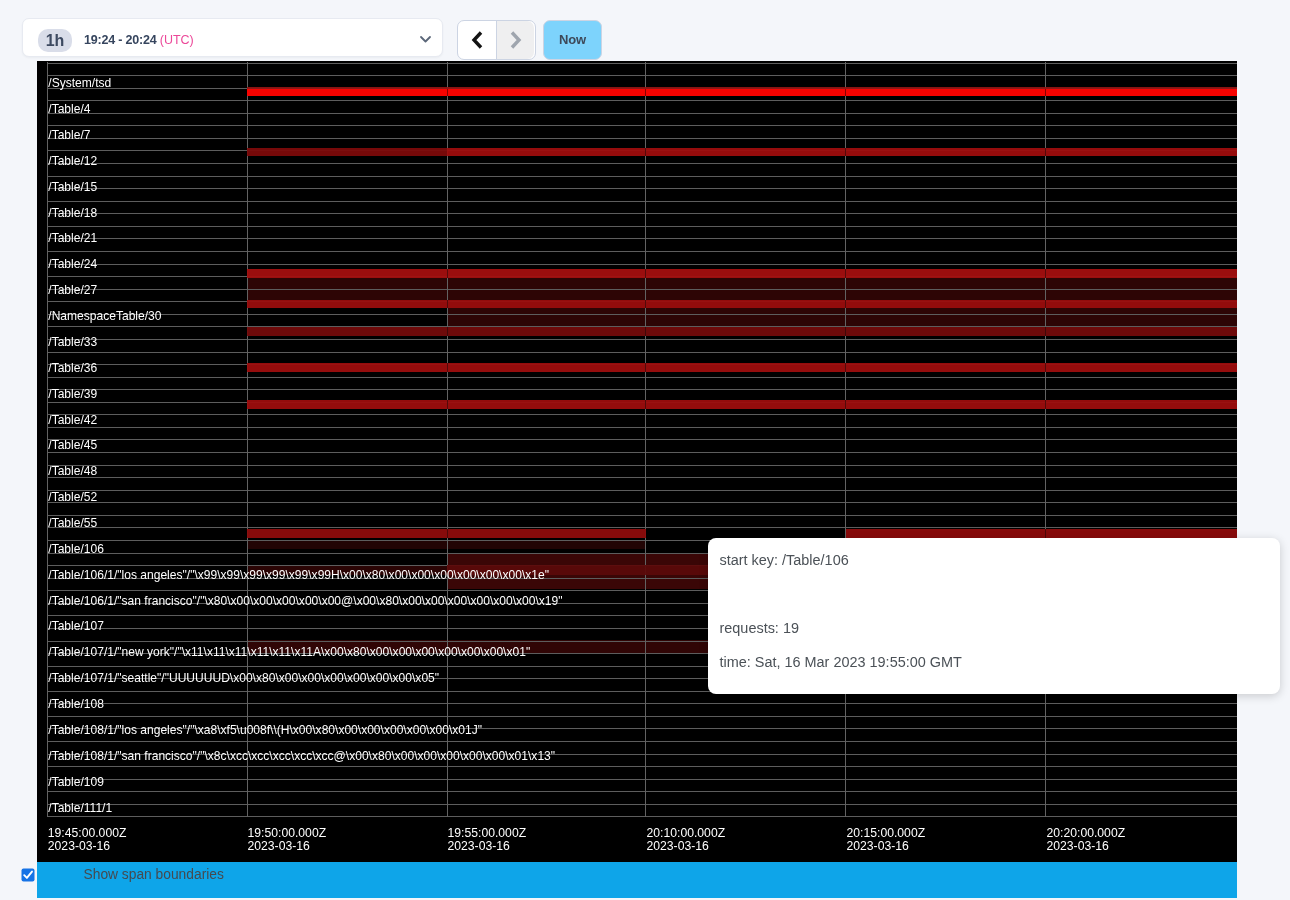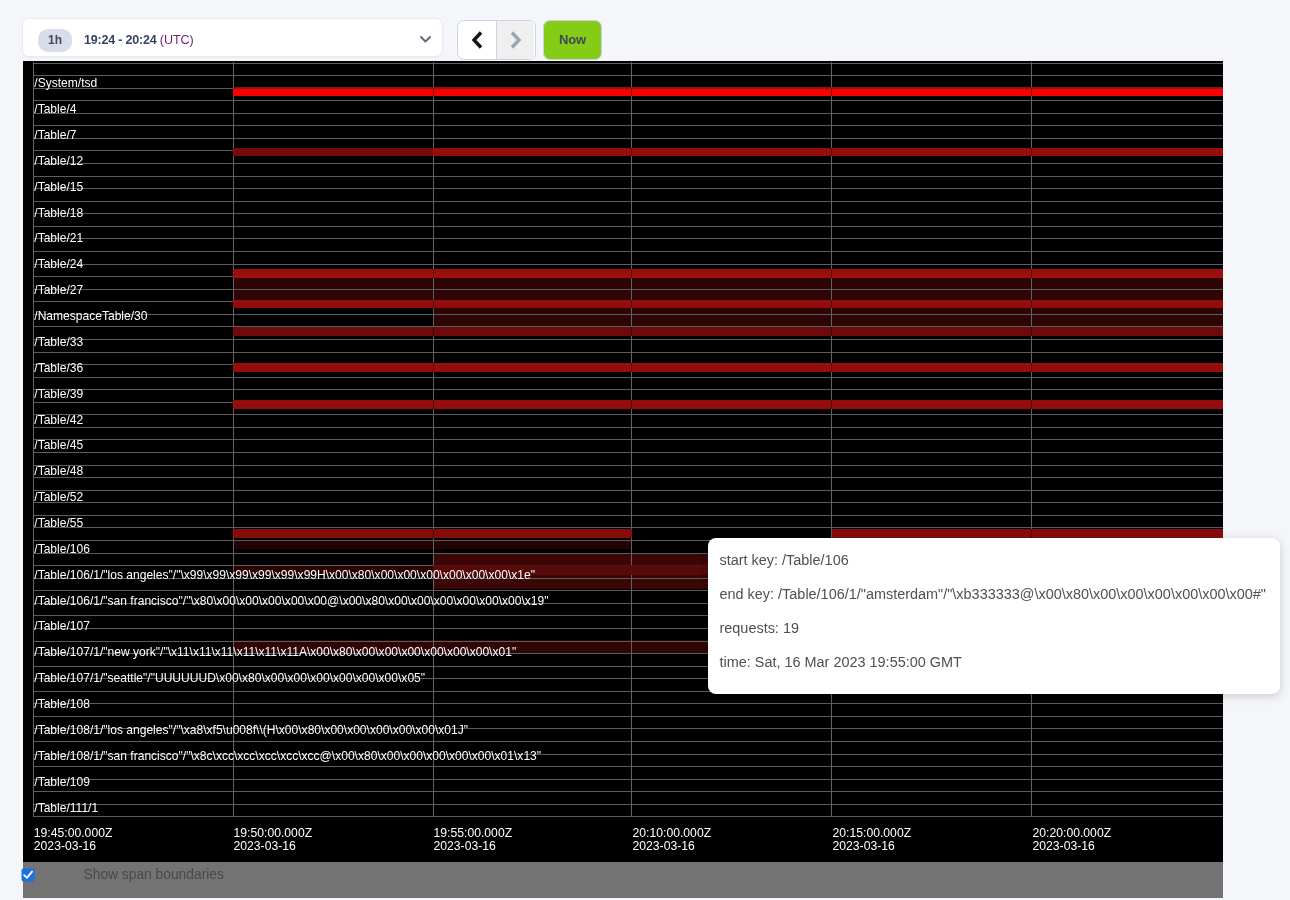--- a/index.html
+++ b/index.html
@@ -1,25 +1,25 @@
 <!DOCTYPE html>
 <html><head><meta charset="utf-8">
 <style>
 html,body{margin:0;padding:0;}
 body{width:1290px;height:900px;background:#f4f6fa;font-family:"Liberation Sans",sans-serif;position:relative;overflow:hidden;}
 .abs{position:absolute;}
 .tp{left:22px;top:18px;width:419px;height:37px;background:#fff;border:1px solid #e7eaf1;border-radius:7px;box-shadow:0 1px 2px rgba(40,50,70,0.05);}
-.badge{left:15px;top:10px;width:34px;height:23px;background:#d9dde9;border-radius:10px;color:#3d4a61;font-size:12px;font-weight:bold;text-align:center;line-height:23px;}
+.badge{left:15px;top:10px;width:34px;height:23px;background:#d9dde9;border-radius:10px;color:#3d4a61;font-size:16px;font-weight:bold;text-align:center;line-height:23px;}
 .trange{left:61px;top:11px;font-size:12.5px;font-weight:bold;color:#36455e;letter-spacing:-0.2px;line-height:21px;}
-.trange .utc{font-weight:normal;color:#701a75;letter-spacing:0;}
+.trange .utc{font-weight:normal;color:#ec4899;letter-spacing:0;}
 .navgrp{left:457px;top:20px;width:77px;height:38px;border:1px solid #ccd4e3;border-radius:7px;background:#fff;display:flex;}
 .navcell{width:38px;height:38px;display:flex;align-items:center;justify-content:center;}
 .navcell.dis{background:#efeff0;border-left:1px solid #ccd4e3;border-radius:0 7px 7px 0;width:37px;}
-.nowbtn{left:543px;top:20px;width:57px;height:38px;border:1px solid #ccd4e3;border-radius:7px;background:#84cc16;color:#3d4959;font-size:13px;font-weight:bold;text-align:center;line-height:38px;letter-spacing:-0.1px;}
-.canvas{left:23px;top:61px;width:1200px;height:837px;background:#737373;}
+.nowbtn{left:543px;top:20px;width:57px;height:38px;border:1px solid #ccd4e3;border-radius:7px;background:#7dd3fc;color:#3d4959;font-size:13px;font-weight:bold;text-align:center;line-height:38px;letter-spacing:-0.1px;}
+.canvas{left:37px;top:61px;width:1200px;height:837px;background:#0ea5e9;}
 .tooltip{left:708px;top:538px;width:572px;height:156px;background:#fff;border-radius:8px;box-shadow:0 2px 10px rgba(0,0,0,0.18);color:#4b5157;font-size:14.45px;}
 .tooltip div{position:absolute;left:11.5px;white-space:pre;}
 .cbrow{left:21px;top:866px;height:16px;}
 .cblabel{left:36.5px;top:866px;font-size:13.8px;color:#464a4f;line-height:17px;padding-left:47px;}
 </style></head><body>
 <div class="abs tp">
   <div class="abs badge">1h</div>
   <div class="abs trange">19:24 - 20:24 <span class="utc">(UTC)</span></div>
   <svg class="abs" style="left:396px;top:15.5px" width="13" height="9" viewBox="0 0 13 9">
       <path d="M2 2 L6.5 6.5 L11 2" fill="none" stroke="#5b6779" stroke-width="1.8" stroke-linecap="round" stroke-linejoin="round"></path>
@@ -209,21 +209,20 @@
 <text x="609.5" y="789.0">2023-03-16</text>
 <text x="809.5" y="775.5">20:15:00.000Z</text>
 <text x="809.5" y="789.0">2023-03-16</text>
 <text x="1009.5" y="775.5">20:20:00.000Z</text>
 <text x="1009.5" y="789.0">2023-03-16</text>
 </g>
 </svg>
 </div>
 <div class="abs tooltip">
   <div style="top:14px;line-height:17px;">start key: /Table/106</div>
-  <div style="top:48px;line-height:17px;">end key: /Table/106/1/"amsterdam"/"\xb333333@\x00\x80\x00\x00\x00\x00\x00\x00#"</div>
   <div style="top:82px;line-height:17px;">requests: 19</div>
   <div style="top:116px;line-height:17px;">time: Sat, 16 Mar 2023 19:55:00 GMT</div>
 </div>
 <svg class="abs cbrow" width="16" height="16" viewBox="0 0 16 16">
     <rect x="0.5" y="2.5" width="13" height="13" rx="2" fill="#1673e6"></rect>
     <path d="M3.2 9.2 L5.9 11.9 L11 5.6" fill="none" stroke="#fff" stroke-width="1.9" stroke-linecap="round" stroke-linejoin="round"></path>
   </svg>
 <div class="abs cblabel">Show span boundaries</div>
 
 </body></html>

